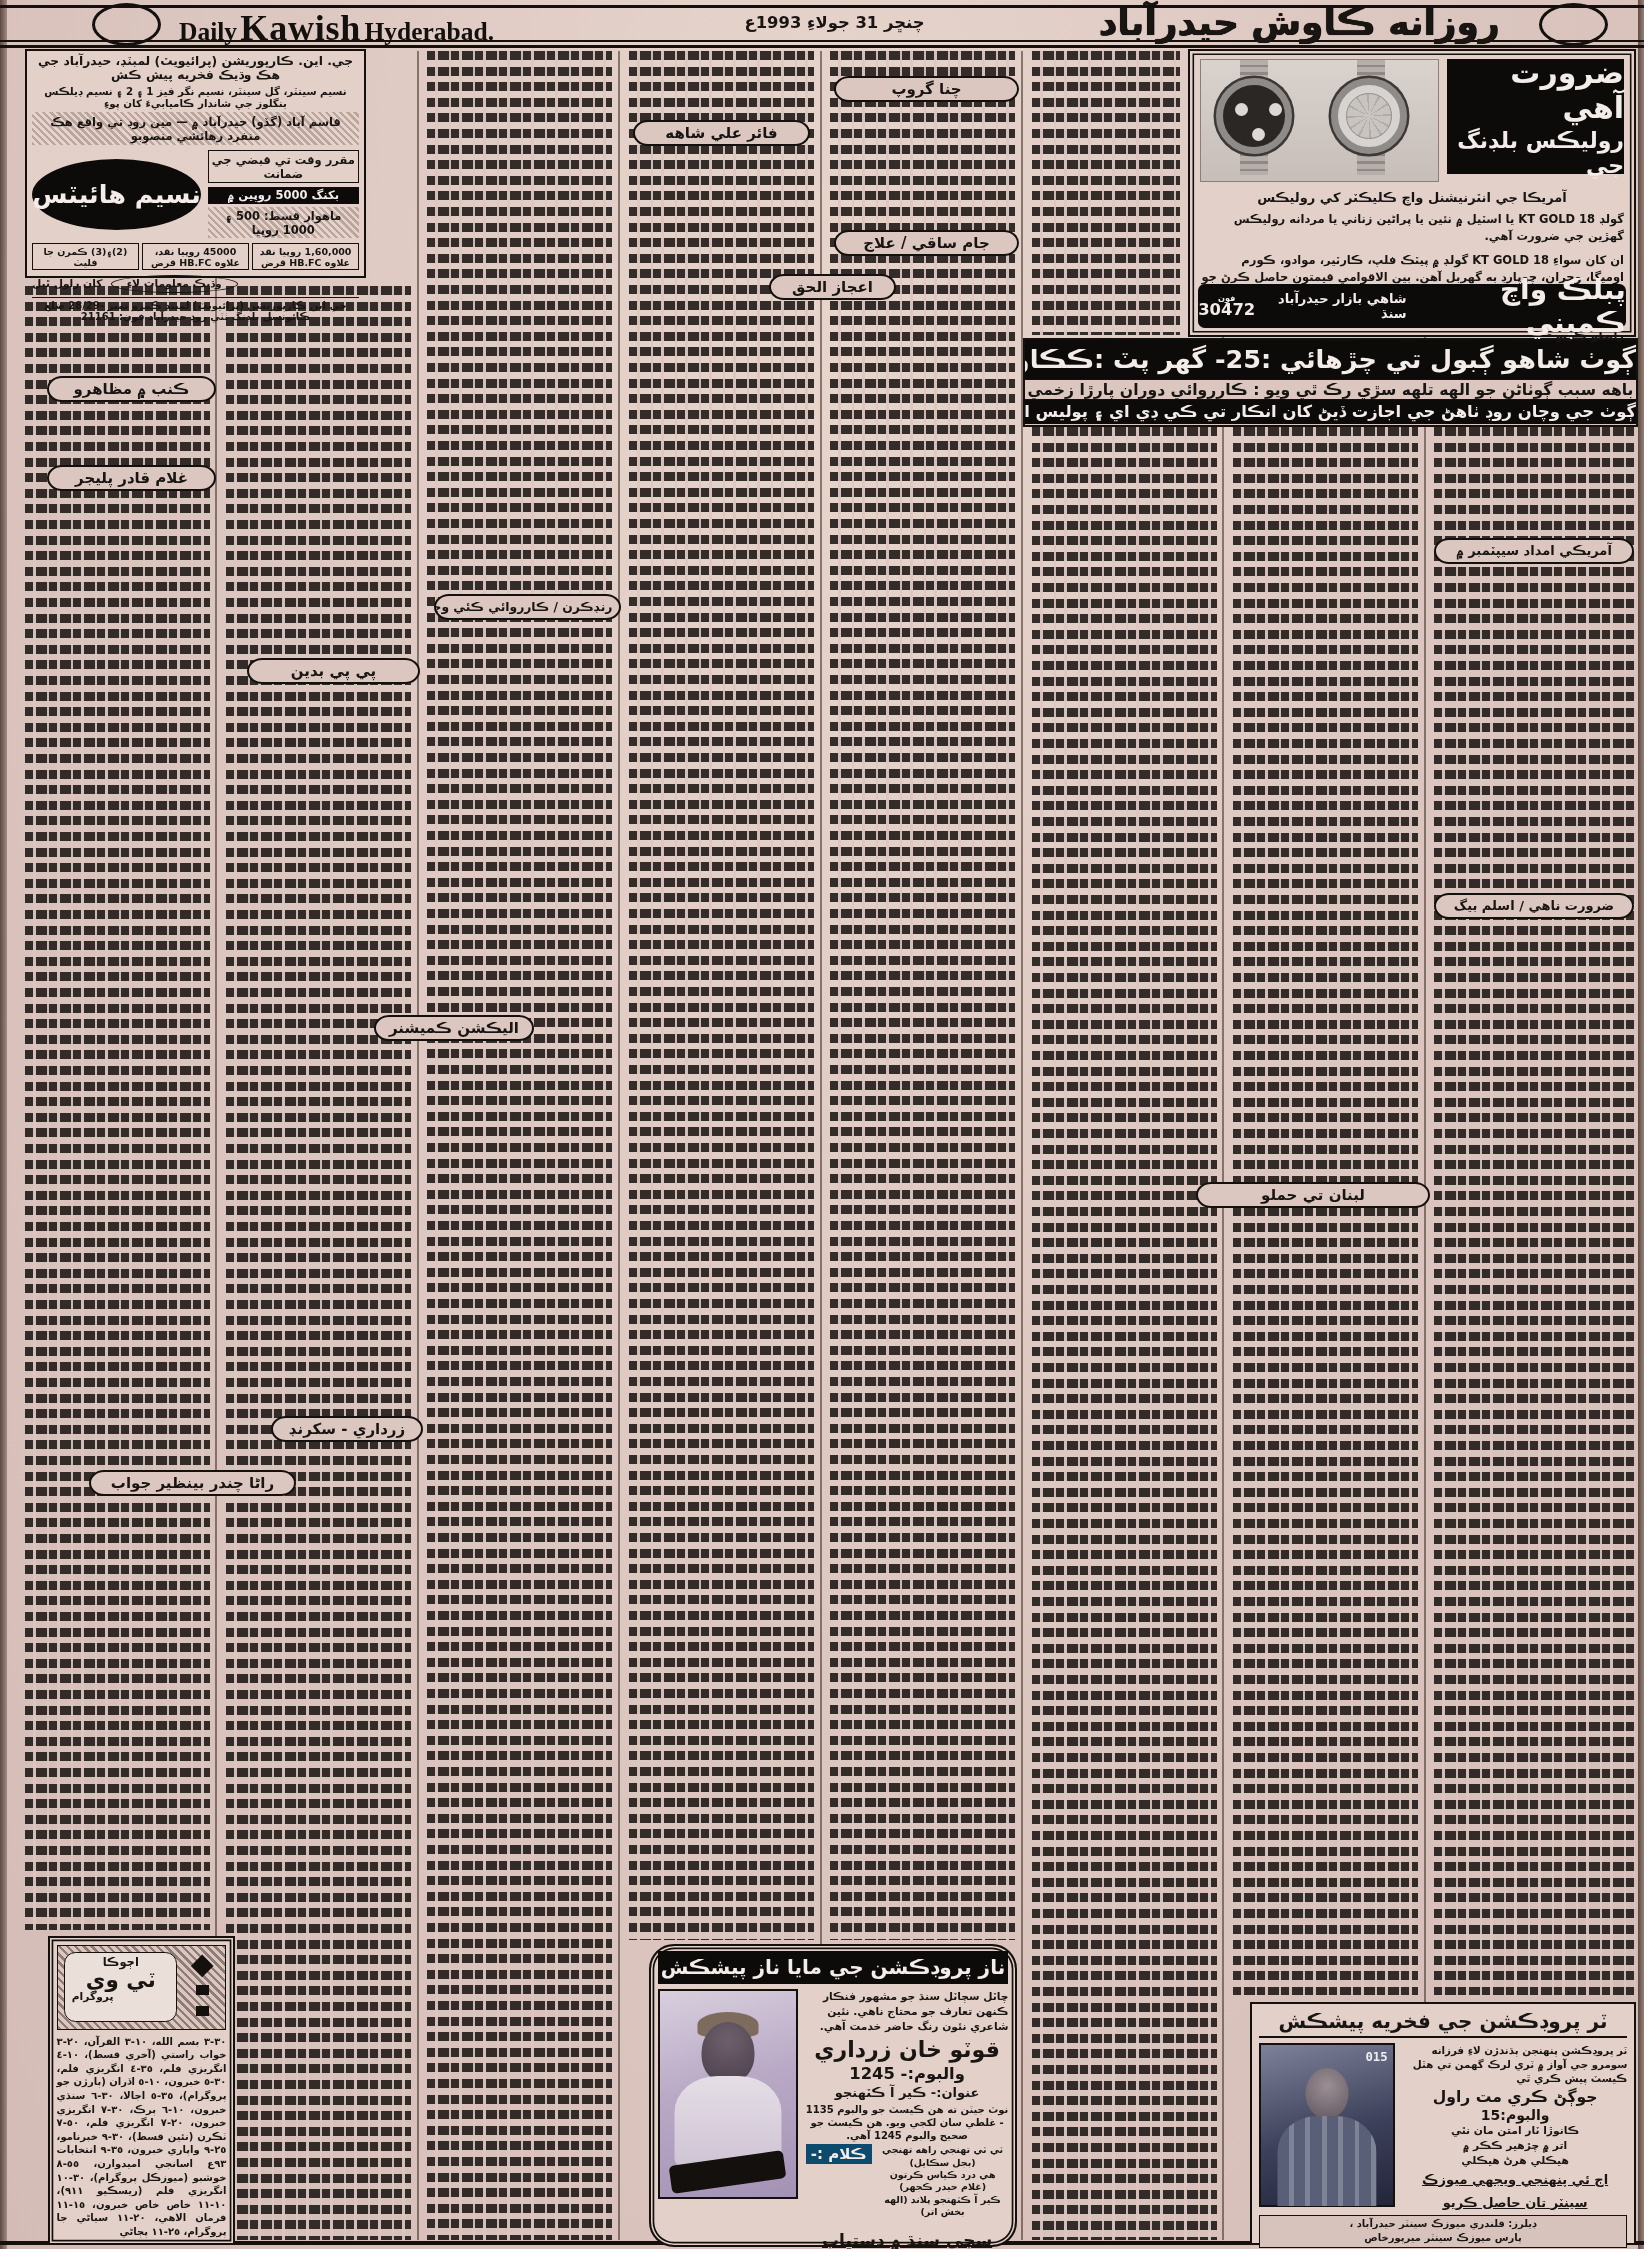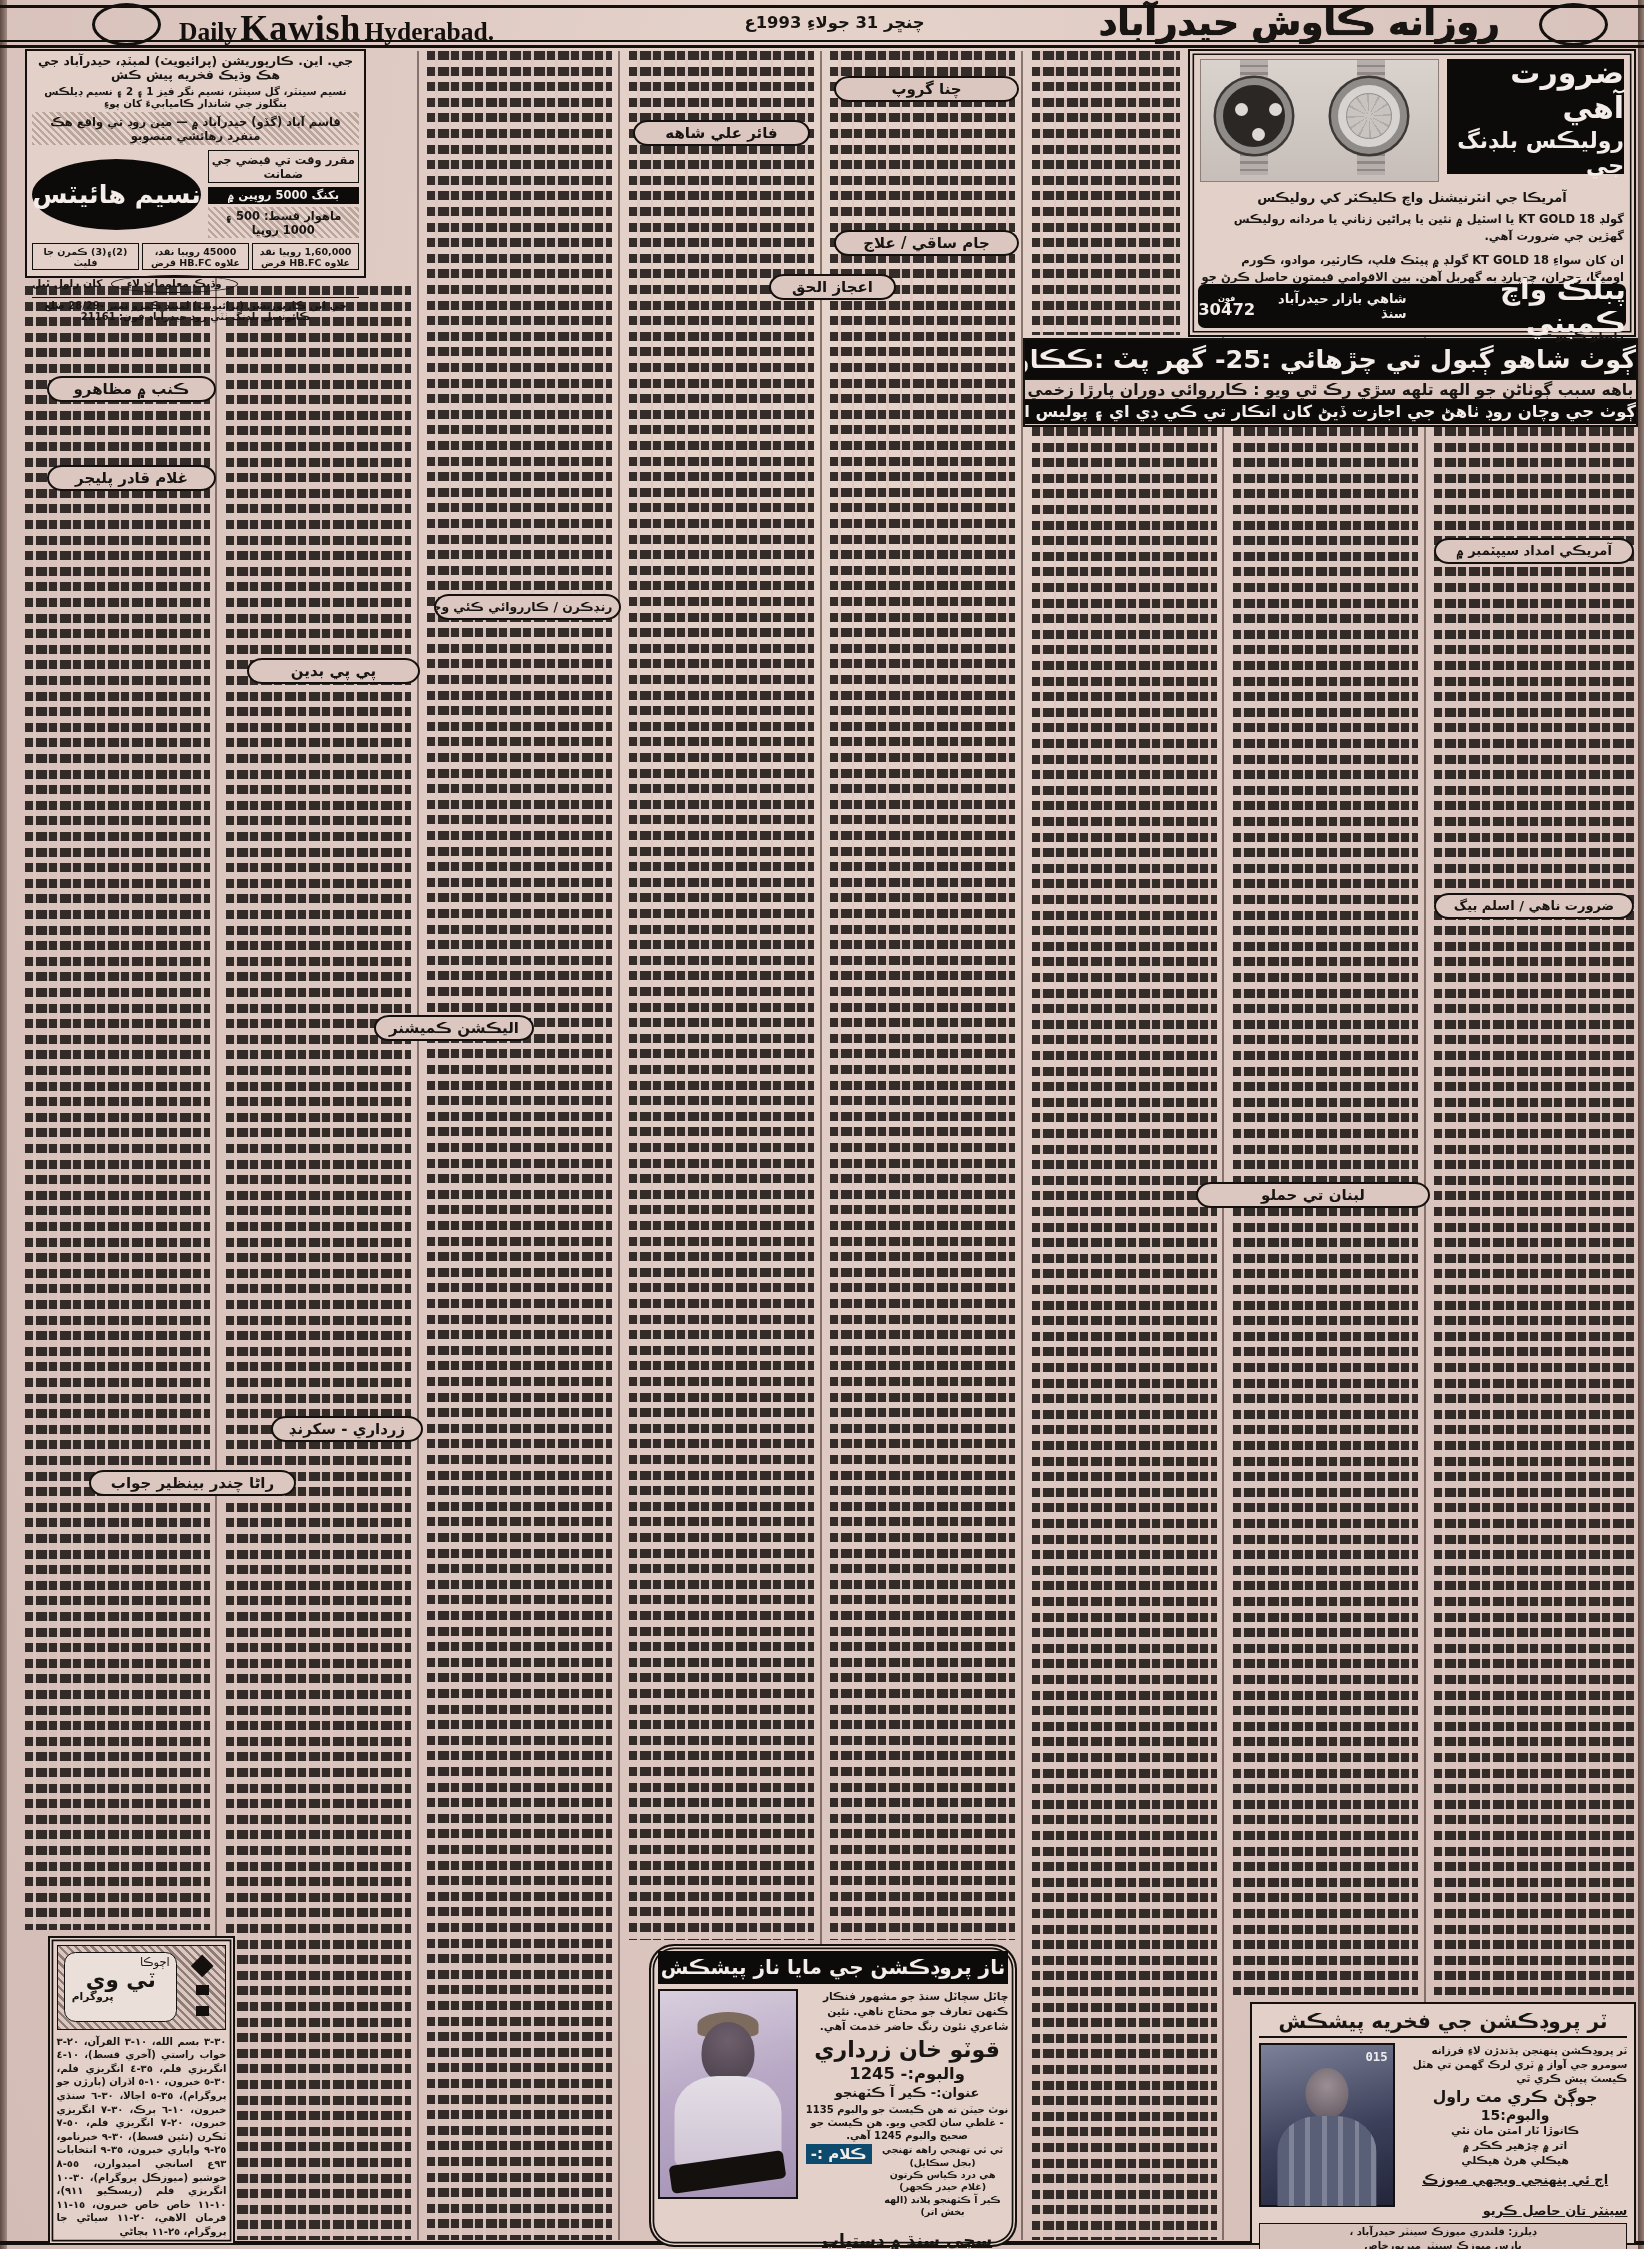--- a/index.html
+++ b/index.html
@@ -111,21 +111,21 @@
   #tur .buy{font-size:13px;font-weight:900;text-align:center;text-decoration:underline;margin-top:3.3px;}
   #tur .photo{width:136px;height:164px;border:2.5px solid #14100e;background:linear-gradient(165deg,#7d8299 0%,#3c405a 55%,#23263a 100%);position:relative;}
   #tur .photo .vol{position:absolute;right:5px;top:5px;color:#eee;font-size:12.3px;font-weight:900;font-family:"DejaVu Sans Mono",monospace;}
   #tur .photo .face{position:absolute;left:50%;top:23px;transform:translateX(-50%);width:43px;height:51px;border-radius:50%;background:radial-gradient(circle at 50% 35%,#9b8f94,#5f555e);}
   #tur .photo .dress{position:absolute;left:50%;top:71px;transform:translateX(-50%);width:99px;height:90px;border-radius:40% 40% 0 0;background:repeating-linear-gradient(90deg,#5a5f78 0 11.5px,#7e8398 11.5px 16.4px);}
   #tur .foot{border:1.6px solid #14100e;margin-top:5px;font-size:10px;font-weight:bold;text-align:center;line-height:14px;padding:1.6px;background:#d8c3bc;}
   
   #tv{box-shadow:inset 0 0 0 1.6px #e3d1c9, inset 0 0 0 3.3px #14100e;padding:6.6px;}
   #tv .hdr{position:relative;border:1.6px solid #14100e;height:85px;background:repeating-linear-gradient(45deg,#8e7d76 0 2.5px,#dcc7c0 2.5px 5.8px);}
   #tv .hwin{position:absolute;left:6.6px;top:6.6px;right:48px;bottom:6.6px;background:#eadfd9;border:1.6px solid #14100e;border-radius:11.5px;padding:1.6px 6.6px;}
-  #tv .h1{font-size:11.5px;font-weight:normal;text-align:right;}
+  #tv .h1{font-size:11.5px;font-weight:bold;text-align:center;}
   #tv .h2{font-size:21.4px;font-weight:900;text-align:center;margin-top:-1.6px;}
   #tv .h3{font-size:10.7px;font-weight:bold;text-align:left;margin-top:-2.5px;}
   #tv .orn{position:absolute;right:8.2px;top:6.6px;width:30px;bottom:6.6px;display:flex;flex-direction:column;align-items:center;justify-content:space-around;}
   #tv .orn .dmd{width:16.4px;height:16.4px;background:#14100e;transform:rotate(45deg);}
   #tv .orn .sq{width:13px;height:10px;background:#14100e;}
   #tv .sched{margin-top:5px;font-size:10px;font-weight:bold;line-height:13.6px;text-align:justify;}
   .hline{position:absolute;background:#14100e;}
 </style>
 </head>
 <body>
@@ -275,21 +275,21 @@
     <div class="hd rtl">ٽر پروڊڪشن جي فخريه پيشڪش</div>
     <div class="row">
       <div class="txt rtl">
         <div class="intro">ٽر پروڊڪشن پنهنجن ٻڌندڙن لاءِ فرزانه سومرو جي آواز ۾ ٽري لرڪ گهمن تي هٽل ڪيسٽ پيش ڪري ٿي</div>
         <div class="ttl2">جوڳڻ ڪري مت راول</div>
         <div class="album">والبوم:15</div>
         <div class="song">ڪانوڙا ٽار امتن مان نٿي</div>
         <div class="song">اتر ۾ چڙهير ڪڪر ۾</div>
         <div class="song">هيڪلي هرڻ هيڪلي</div>
         <div class="buy">اڄ ئي پنهنجي ويجهي ميوزڪ</div>
-        <div class="buy" style="margin-top:16px;text-align:right;">سينٽر تان حاصل ڪريو</div>
+        <div class="buy" style="margin-top:8px;">سينٽر تان حاصل ڪريو</div>
       </div>
       <div class="photo">
         <div class="vol">015</div>
         <div class="face"></div>
           <div class="dress"></div>
       </div>
     </div>
     <div class="foot rtl">
       <div>ڊيلرز: قلندري ميوزڪ سينٽر حيدرآباد ،</div>
       <div>پارس ميوزڪ سينٽر ميرپورخاص</div>

